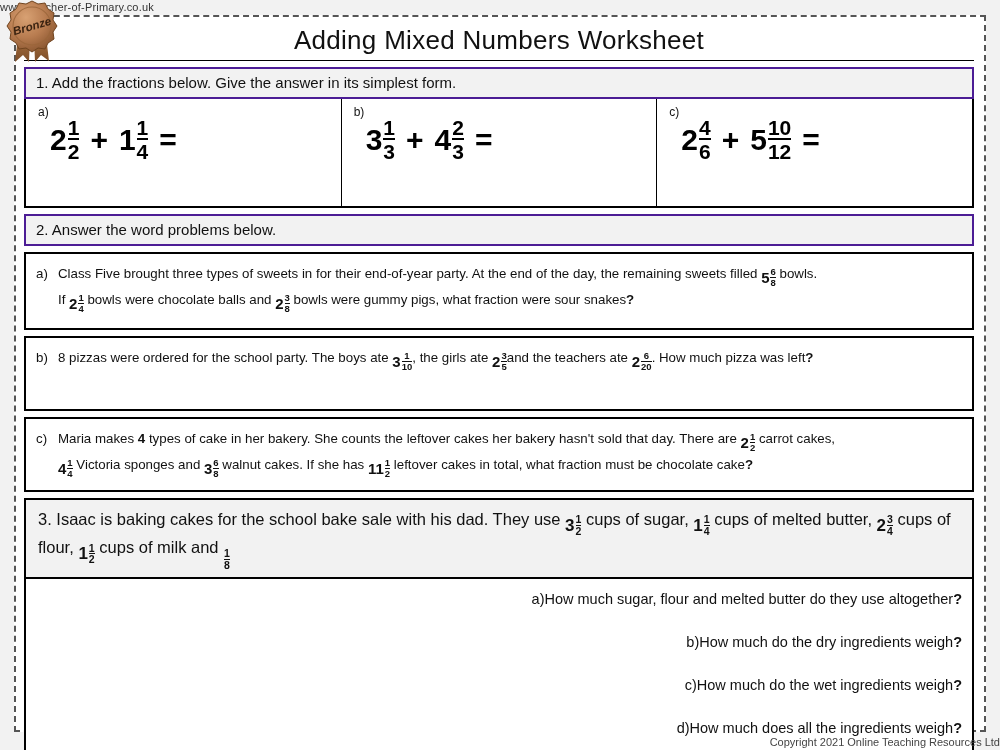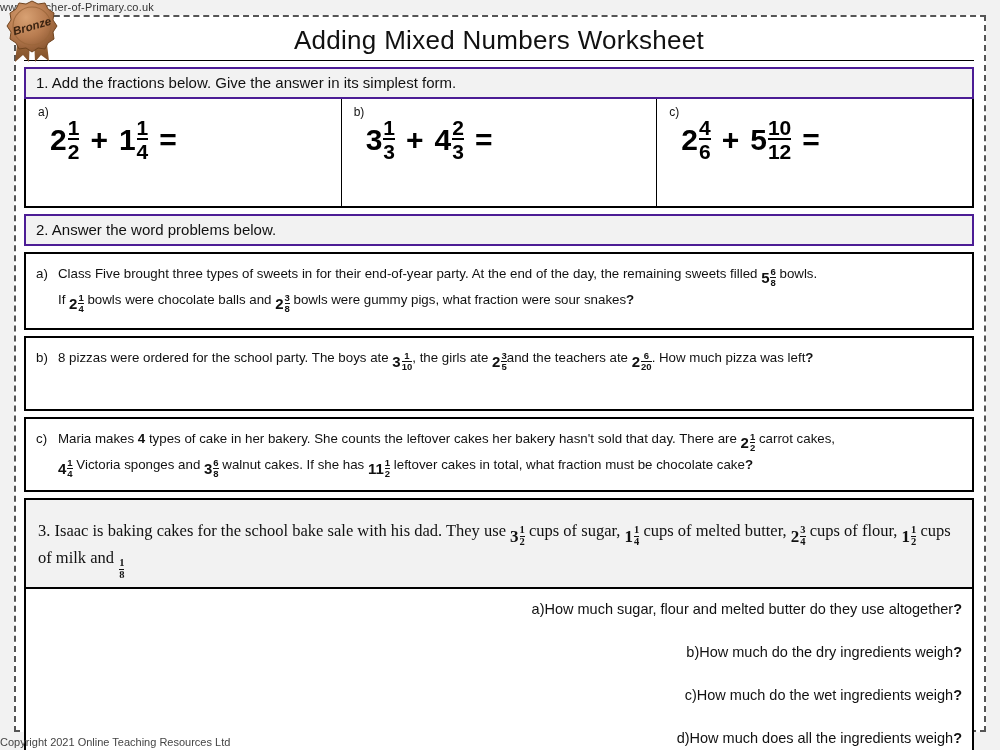--- a/index.html
+++ b/index.html
@@ -35,21 +35,21 @@
     width: 972px; height: 717px;
     border: 2px dashed #555;
     background: #ffffff;
   }
 
   
   .footer {
     position: absolute;
     left: 0; right: 0; bottom: 0;
     height: 16px;
-    text-align: left;
+    text-align: right;
     font-size: 11px;
     color: #444;
     line-height: 16px;
   }
 
   
   .medal {
     position: absolute;
     left: 2px; top: 0px;
     width: 60px; height: 66px;
@@ -86,23 +86,22 @@
     border: 2px solid #4c1d95;
     font-size: 15px;
     color: #111;
     padding: 5px 10px 6px 10px;
   }
   .hdr-big {
     background: #f2f2f2;
     border: 2px solid #000;
     font-size: 16.5px;
     color: #111;
-    padding: 20px 10px 7px 12px;
+    padding: 8px 10px 7px 12px;
     line-height: 1.35;
-    font-family: Liberation Serif, serif;
   }
 
   
   .q1-grid {
     display: flex;
     border: 2px solid #000;
     border-top: none;
     height: 109px;
   }
   .q1-cell {

